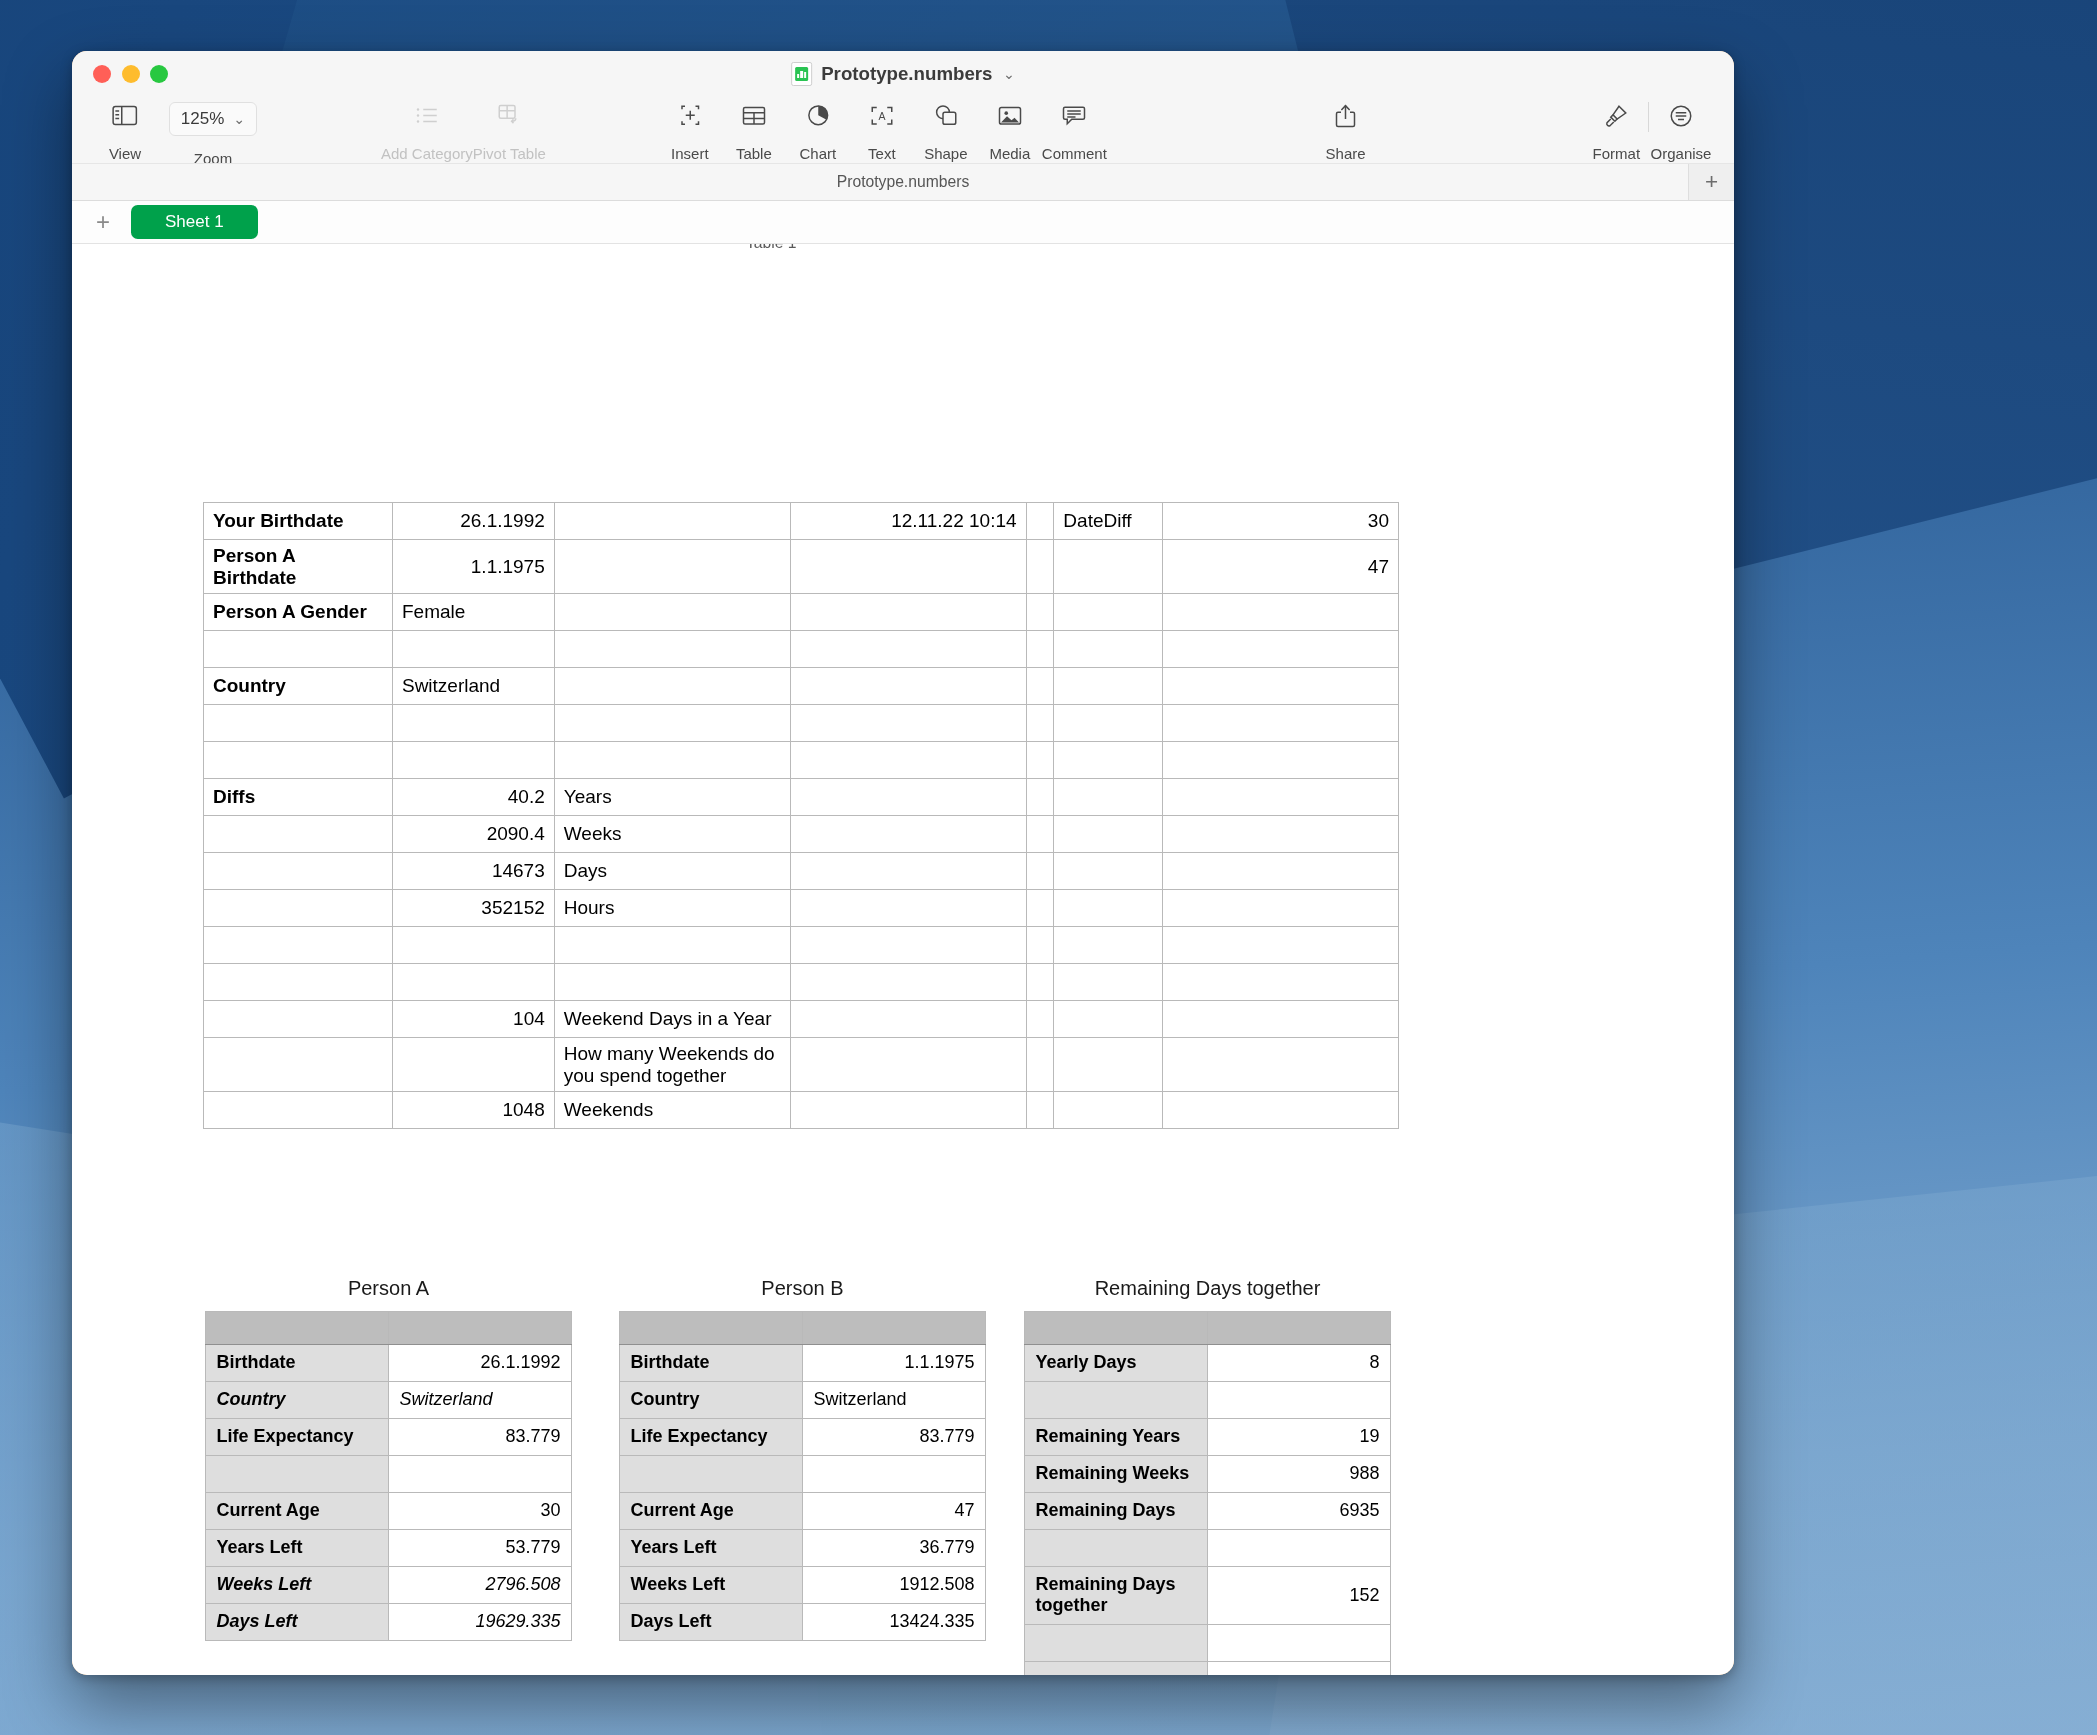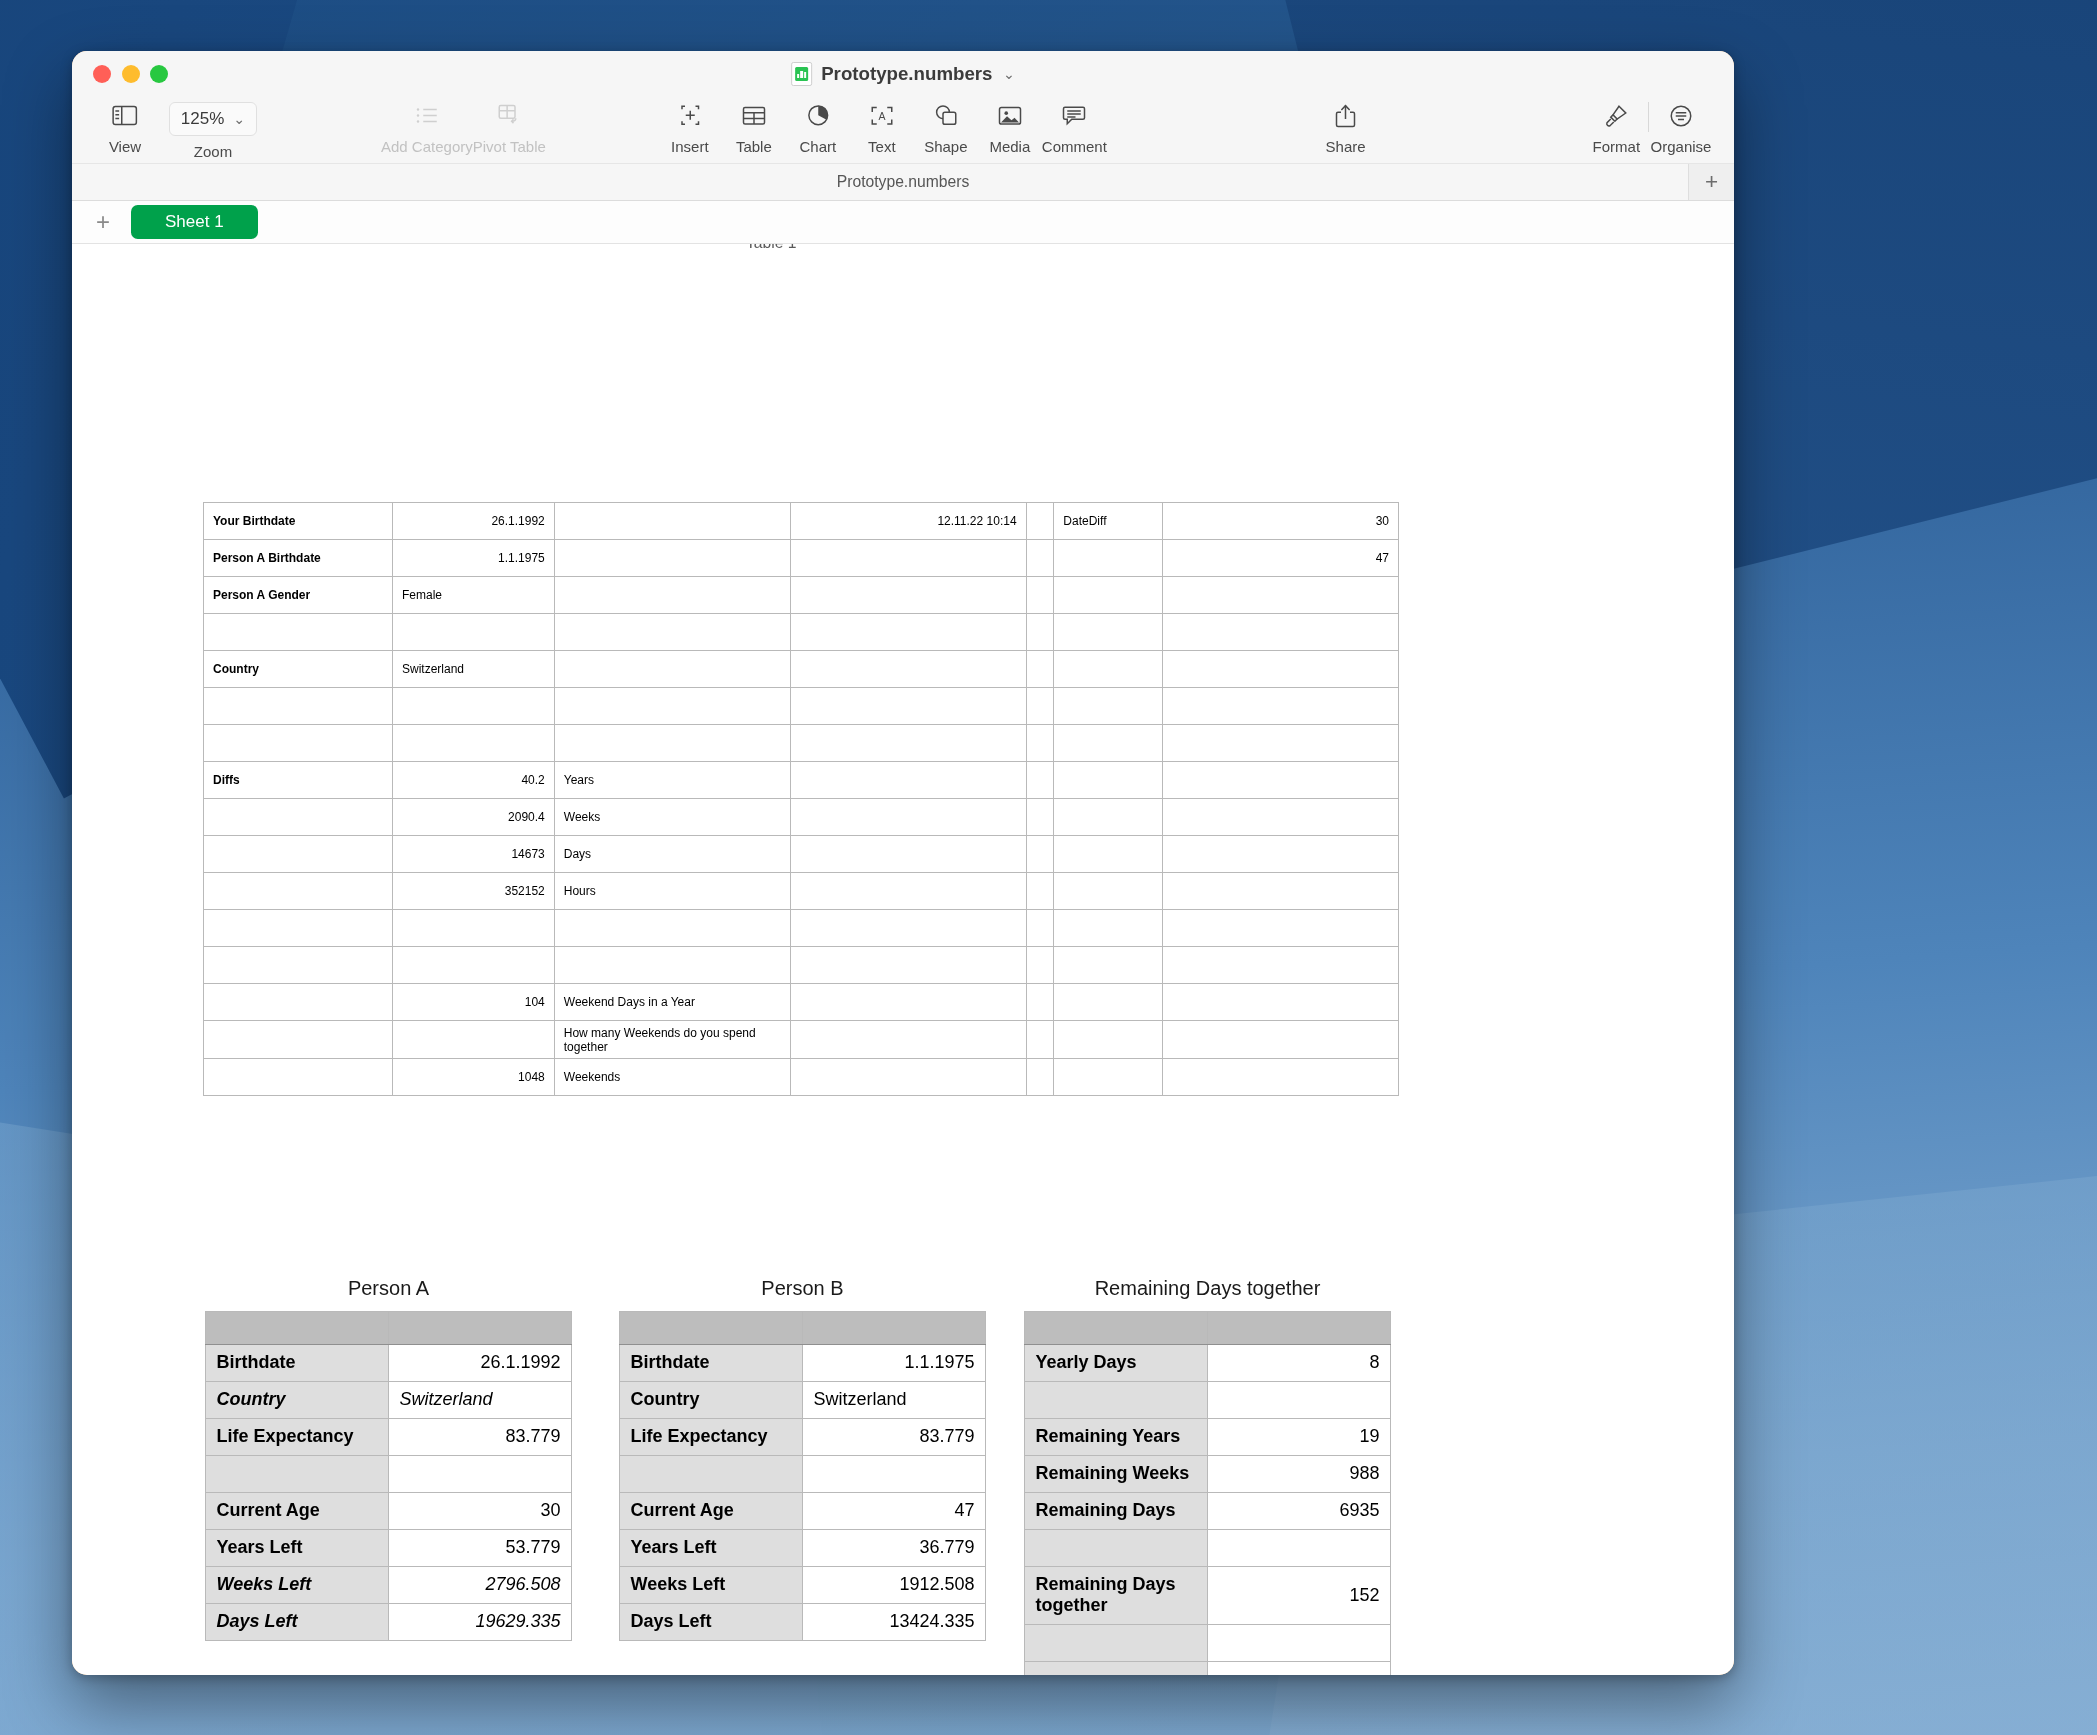--- a/index.html
+++ b/index.html
@@ -135,21 +135,21 @@
     align-items: center; justify-content: flex-start;
     min-width: 64px;
     padding-top: 3px;
     cursor: default;
     text-align: right;
   }
   .tb-icon {
     height: 31px; display: flex; align-items: center; justify-content: center;
   }
   .tb-label {
-    font-size: 15px; color: #4a4a4a; margin-top: 7px; white-space: nowrap;
+    font-size: 15px; color: #4a4a4a; margin-top: 14px; white-space: nowrap;
   }
   .tb-item.disabled .tb-label { color: #c2c2c2; }
   .tb-item.disabled .tb-icon svg { stroke: #cfcfcf; }
   .zoom-ctl {
     display: flex; align-items: center; gap: 7.5px;
     border: 0.7px solid #e0e0e0;
     border-radius: 6px;
     background: #fafafa;
     height: 34px; padding: 0 10.5px;
     margin-top: 1.5px;
@@ -209,21 +209,21 @@
     position: absolute;
     left: 674px; top: -10.5px;
     font-size: 15.7px; color: #5a5a5a;
   }
 
   
   table.sheet {
     border-collapse: collapse;
     table-layout: fixed;
     position: absolute;
-    font-size: 12px;
+    font-size: 19px;
     color: #000;
   }
   table.sheet td {
     border: 0.7px solid #b9b9b9;
     padding: 4.5px 9px;
     vertical-align: middle;
     background: #ffffff;
     overflow: hidden;
   }
   td.hdr { background: #dedede; font-weight: bold; }

